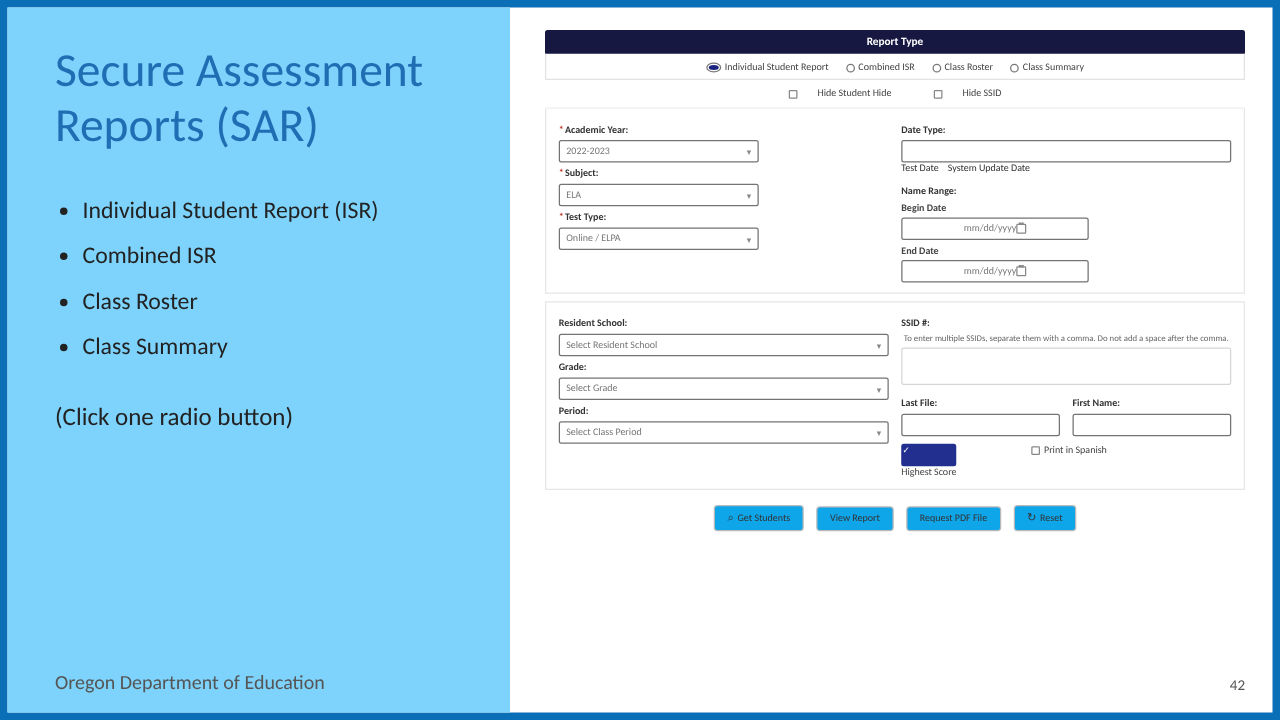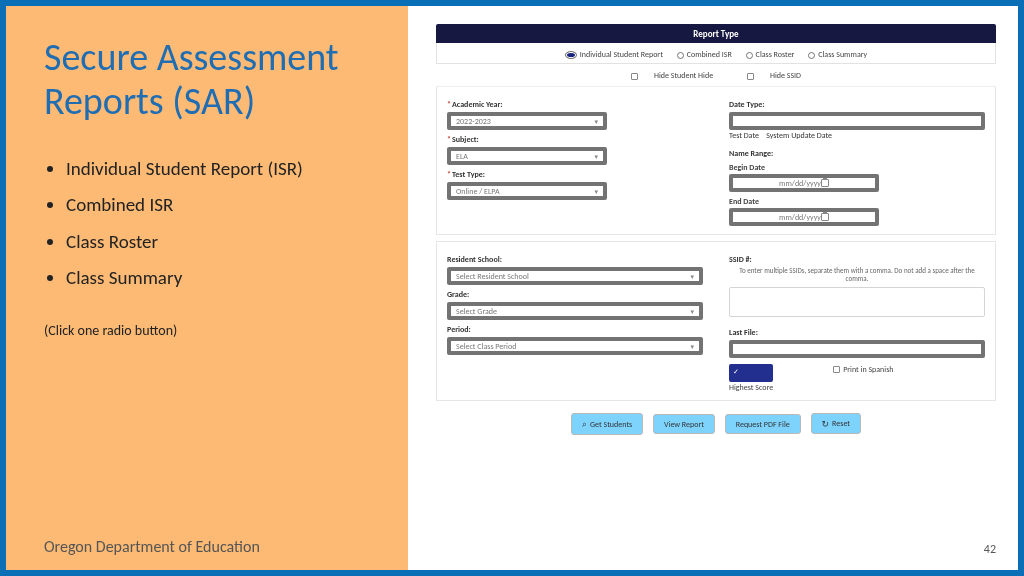--- a/index.html
+++ b/index.html
@@ -7,40 +7,40 @@
   .slide {
     width: 1024px; height: 576px;
     border: 6px solid #0b6fb8;
     background: #fff;
     position: relative;
     display: flex;
   }
   .left-panel {
     width: 402px;
     height: 100%;
-    background: #fdba74;
+    background: #7dd3fc;
     padding: 30px 28px 0 38px;
     position: relative;
   }
   .title {
     color: #1f6db3;
     font-size: 38px;
     font-weight: 400;
     line-height: 1.15;
     margin-bottom: 28px;
   }
   .bullets {
     list-style: disc;
     padding-left: 22px;
     color: #222;
     font-size: 19px;
     line-height: 1.9;
   }
   .note {
-    font-size: 14px;
+    font-size: 20px;
     color: #222;
     margin-top: 26px;
   }
   .footer-left {
     position: absolute;
     left: 38px;
     bottom: 14px;
     font-size: 16px;
     color: #555;
   }
@@ -102,28 +102,28 @@
     vertical-align: middle; margin-right: 3px; position: relative; background:#fff;
   }
   .chk.sel { background:#222f8f; border-color:#222f8f; }
   .chk.sel::after { content:"✓"; color:#fff; font-size:7px; position:absolute; left:0; top:-1px; }
 
   .section {
     border: 1px solid #e6e6e6;
     border-top: none;
     padding: 8px 10px;
     display: flex;
-    gap: 26px;
+    gap: 10px;
   }
   .col { flex: 1; }
   .lbl { font-weight: 700; font-size: 8px; color: #333; margin: 4px 0 3px; }
   .lbl .req { color: #c0392b; font-weight: 700; margin-right: 1px; }
   .sublbl { font-weight: 700; font-size: 8px; color: #444; margin: 4px 0 2px; }
   .sel, .txt {
-    width: 100%; border: 4px solid #737373; border-radius: 2px;
+    width: 100%; border: 1px solid #737373; border-radius: 2px;
     font-size: 8px; color: #777; padding: 3px 5px; background:#fff;
     display: flex; justify-content: space-between; align-items: center;
     height: 18px;
   }
   .sel .caret { font-size: 7px; color:#888; }
   .sel.wide { width: 160px; }
   .dateinp { display:flex; justify-content:center; align-items:center; }
   .dateicon { width:8px; height:8px; border:1px solid #888; border-radius:1px; position:relative; }
   .dateicon::before { content:""; position:absolute; top:-2px; left:1px; width:2px; height:2px; background:#888; }
   .dateicon::after  { content:""; position:absolute; top:-2px; right:1px; width:2px; height:2px; background:#888; }
@@ -138,21 +138,21 @@
 
   .opts-row { display:flex; gap:60px; padding-top:6px; font-size:8px; color:#444; }
 
   .btn-row {
     text-align:center;
     padding: 12px 0 6px;
   }
   .btn {
     display:inline-flex; align-items:center; gap:3px;
     border:1px solid #b9b9b9; border-radius:3px;
-    padding: 4px 10px; font-size:8px; color:#333; background:#7dd3fc;
+    padding: 4px 10px; font-size:8px; color:#333; background:#0ea5e9;
     margin: 0 4px;
   }
   .ico-search::before { content:"⌕"; font-size:9px; }
   .ico-reset::before  { content:"↻"; font-size:9px; }
 </style>
 </head>
 <body>
 
 <div class="slide">
   <div class="left-panel">
@@ -251,20 +251,24 @@
         <div class="col">
           <div class="lbl">SSID #:</div>
           <div class="helptxt">To enter multiple SSIDs, separate them with a comma. Do not add a space after the comma.</div>
           <div class="tarea"></div>
 
           <div class="two-name" style="margin-top:6px">
             <div>
               <div class="lbl">Last File:</div>
               <div class="txt"></div>
             </div>
+            <div>
+              <div class="lbl">First Name:</div>
+              <div class="txt"></div>
+            </div>
           </div>
 
           <div class="opts-row">
             <span><span class="chk sel"></span><span>Highest Score</span></span>
             <span><span class="chk"></span><span>Print in Spanish</span></span>
           </div>
         </div>
       </div>
 
       <div class="btn-row">

